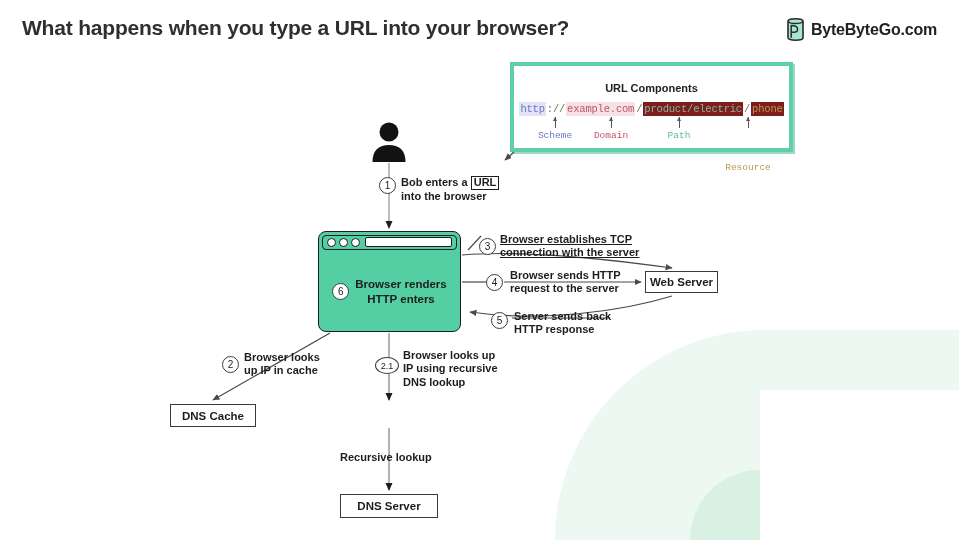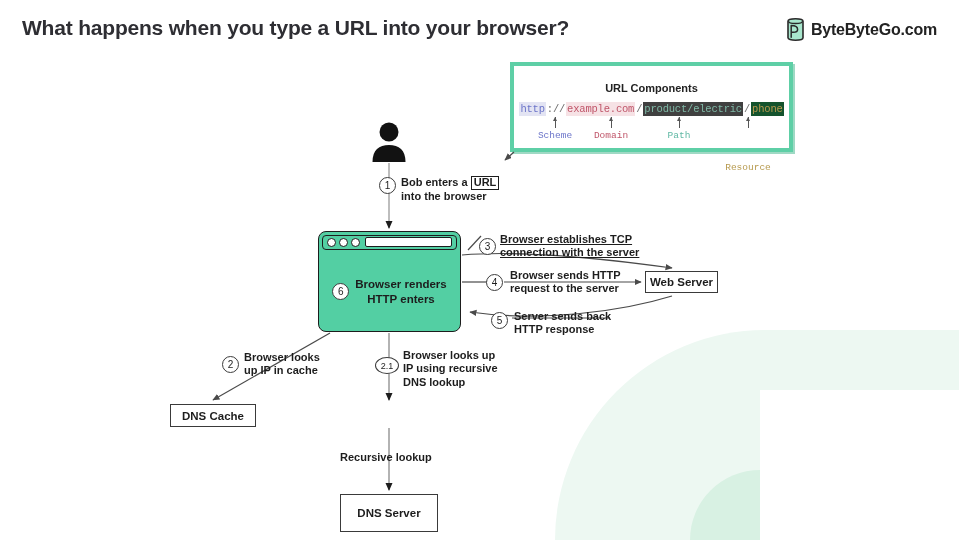--- a/index.html
+++ b/index.html
@@ -59,22 +59,22 @@
   }
   #url-string{
     margin-top:9px;text-align:center;
     font-family:"Liberation Mono","DejaVu Sans Mono",monospace;
     font-size:10.5px;white-space:nowrap;letter-spacing:-0.2px;
   }
   #url-string span.seg{padding:1px 1px;margin-top:8px;}
   .seg-scheme{color:#6b74c9;background:#e3e4f3;}
   .seg-sep{color:#6e6e6e;}
   .seg-domain{color:#c0566a;background:#f6e2e5;}
-  .seg-path{color:#7fb9a6;background:#404040;}
-  .seg-resource{color:#b79a4e;background:#14532d;}
+  .seg-path{color:#7fb9a6;background:#7f1d1d;}
+  .seg-resource{color:#b79a4e;background:#7f1d1d;}
 
   #url-legend{
     position:relative;margin-top:2px;height:36px;
   }
   .legend-item{position:absolute;text-align:center;}
   .legend-tick{
     width:1px;height:11px;background:#555;margin:0 auto 2px auto;position:relative;
   }
   .legend-tick:before{
     content:"";position:absolute;top:0;left:-2px;
@@ -125,21 +125,21 @@
   
   .node-box{
     position:absolute;border:1.4px solid #3a3a3a;background:#ffffff;
     display:flex;align-items:center;justify-content:center;
     font-size:11.5px;font-weight:bold;color:#1d1d1d;
     box-sizing:border-box;
   }
   #node-web-server{left:645px;top:271px;width:73px;height:22px;}
   #node-dns-cache{left:170px;top:404px;width:86px;height:23px;}
   #node-dns-resolver{left:337px;top:404px;width:104px;height:23px;}
-  #node-dns-server{left:340px;top:494px;width:98px;height:38px;}
+  #node-dns-server{left:340px;top:494px;width:98px;height:24px;}
 
   
   .step-badge{
     position:absolute;border:1.3px solid #3c3c3c;border-radius:50%;
     background:#ffffff;display:flex;align-items:center;justify-content:center;
     font-size:10px;color:#1d1d1d;font-weight:normal;
     box-sizing:border-box;
   }
   .step-badge.round{width:17px;height:17px;}
   .step-badge.oval{width:24px;height:17px;border-radius:50%;font-size:9px;}

